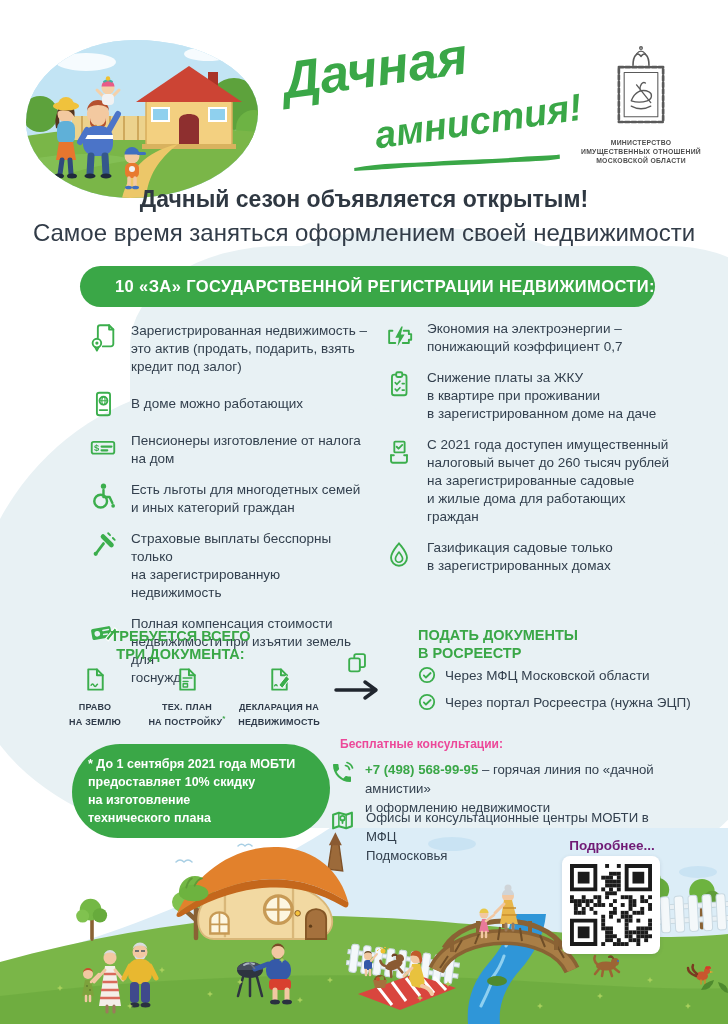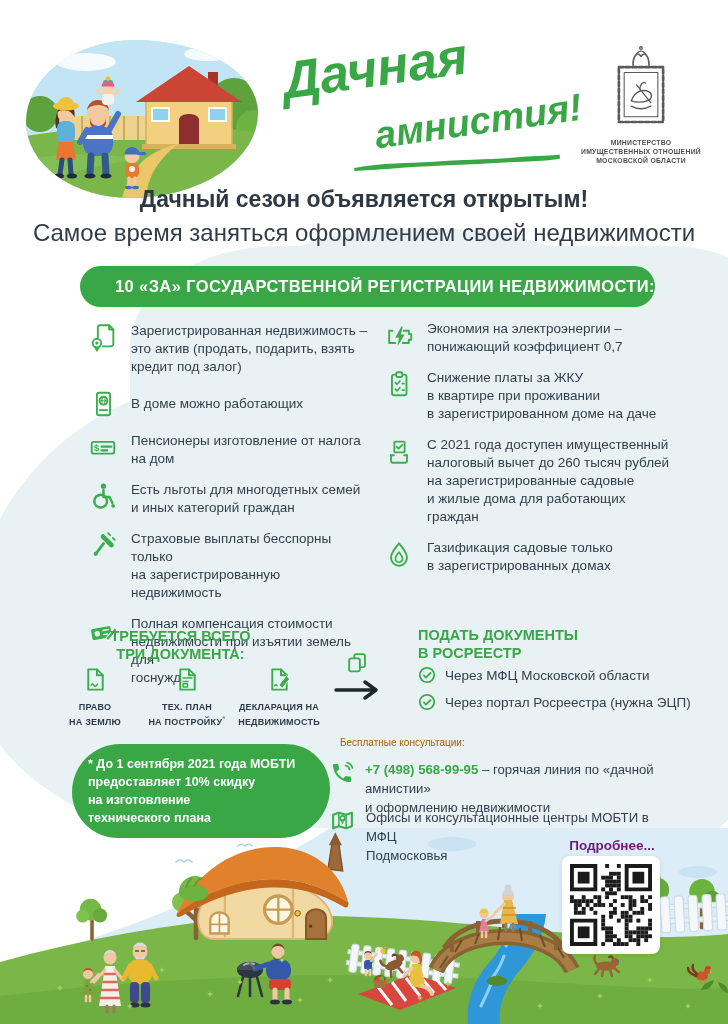--- a/index.html
+++ b/index.html
@@ -69,21 +69,21 @@
   .submit-copy  { left:345px; top:650px; width:26px; height:26px; }
   .submit-copy svg { width:26px; height:26px; }
   .submit-arrow { left:334px; top:678px; width:50px; height:24px; }
   .submit-heading { left:418px; top:626px; font-size:14.5px; font-weight:700; color:#3aa747;
                     line-height:18px; white-space:pre-line; }
   .submit-options { left:418px; top:666px; display:flex; flex-direction:column; gap:9px; }
   .opt { display:flex; align-items:center; gap:9px; font-size:13.5px; color:#33404e; }
   .opt svg { width:18px; height:18px; flex:0 0 18px; }
 
   
-  .consult-heading { left:340px; top:737px; font-size:10px; font-weight:400; color:#a16207; }
+  .consult-heading { left:340px; top:737px; font-size:12px; font-weight:700; color:#ec4899; }
   .phone-row   { left:330px; top:760px; width:370px; display:flex; gap:11px; align-items:flex-start; }
   .phone-row svg { width:24px; height:24px; flex:0 0 24px; margin-top:1px; }
   .phone-body { font-size:13.2px; line-height:19px; color:#33404e; }
   .phone-num  { color:#3aa747; font-weight:700; }
   .phone-rest { white-space:pre-line; }
   .offices-row { left:330px; top:808px; width:340px; display:flex; gap:11px; align-items:flex-start; }
   .offices-row svg { width:25px; height:25px; flex:0 0 25px; }
   .offices-text { font-size:13.2px; line-height:19px; color:#33404e; white-space:pre-line; width:300px; }
 
   

